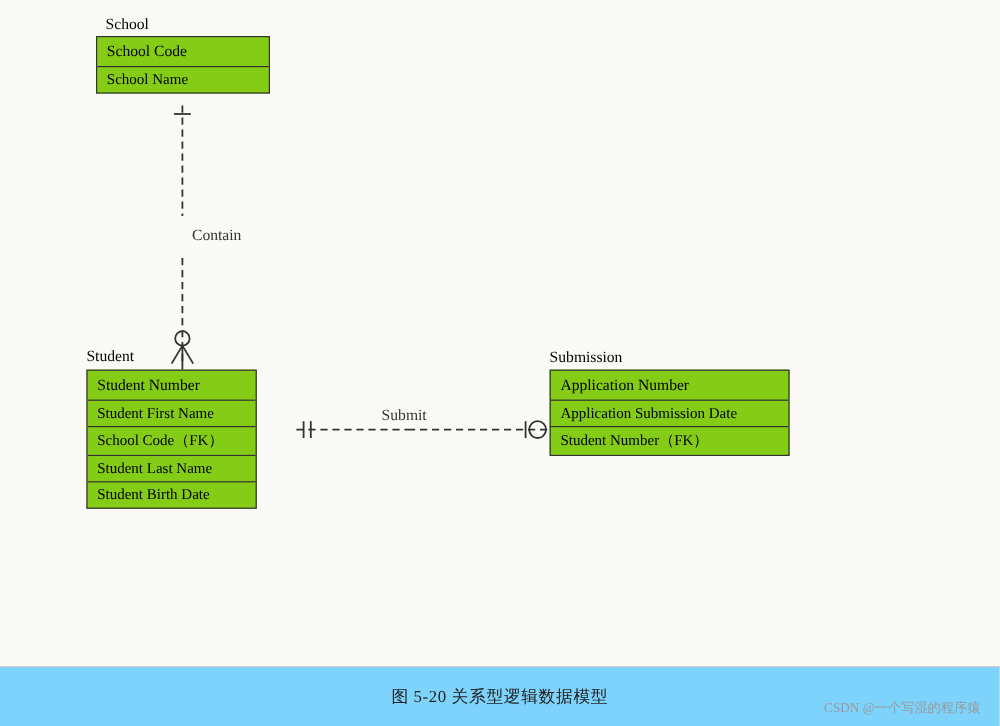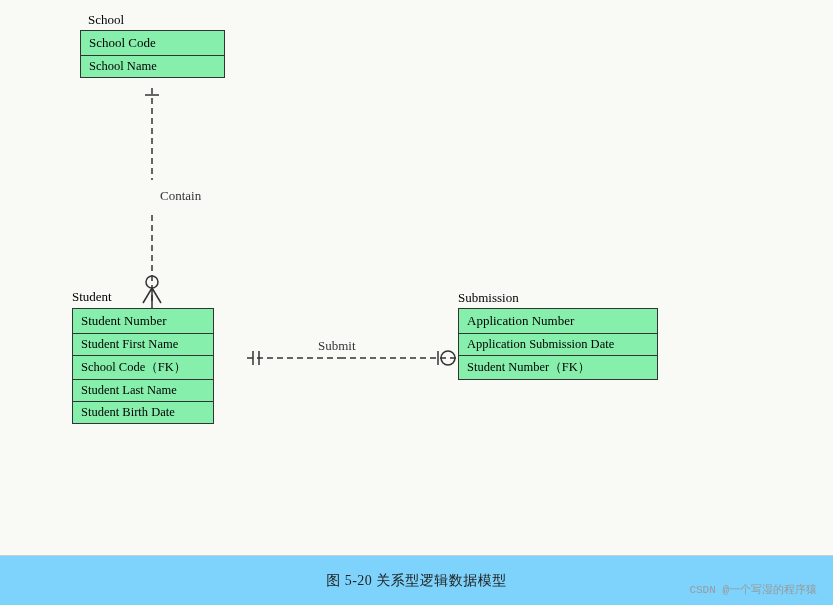--- a/index.html
+++ b/index.html
@@ -13,21 +13,21 @@
     }
     .diagram-container {
       position: relative;
       width: 833px;
       height: 560px;
       background: #f9f9f6;
     }
     .entity-box {
       position: absolute;
       border: 1.5px solid #333;
-      background: #86efac;
+      background: #84cc16;
     }
     .entity-header {
       padding: 4px 8px;
       border-bottom: 1.5px solid #333;
       font-size: 13px;
       font-weight: normal;
     }
     .entity-row {
       padding: 3px 8px;
       font-size: 12.5px;
@@ -65,21 +65,21 @@
       font-family: 'SimSun', 'STSong', serif;
       color: #222;
       letter-spacing: 0.5px;
     }
     .csdn-watermark {
       position: absolute;
       bottom: 8px;
       right: 16px;
       font-size: 11px;
       color: #999;
-      font-family: Liberation Mono, monospace;
+      font-family: Liberation Serif, serif;
     }
   </style>
 </head>
 <body>
 
 <div class="diagram-container">
 
   <div class="entity-title" style="left:88px; top:12px;">School</div>
 
   <div class="entity-box" style="left:80px; top:30px; width:145px;">

